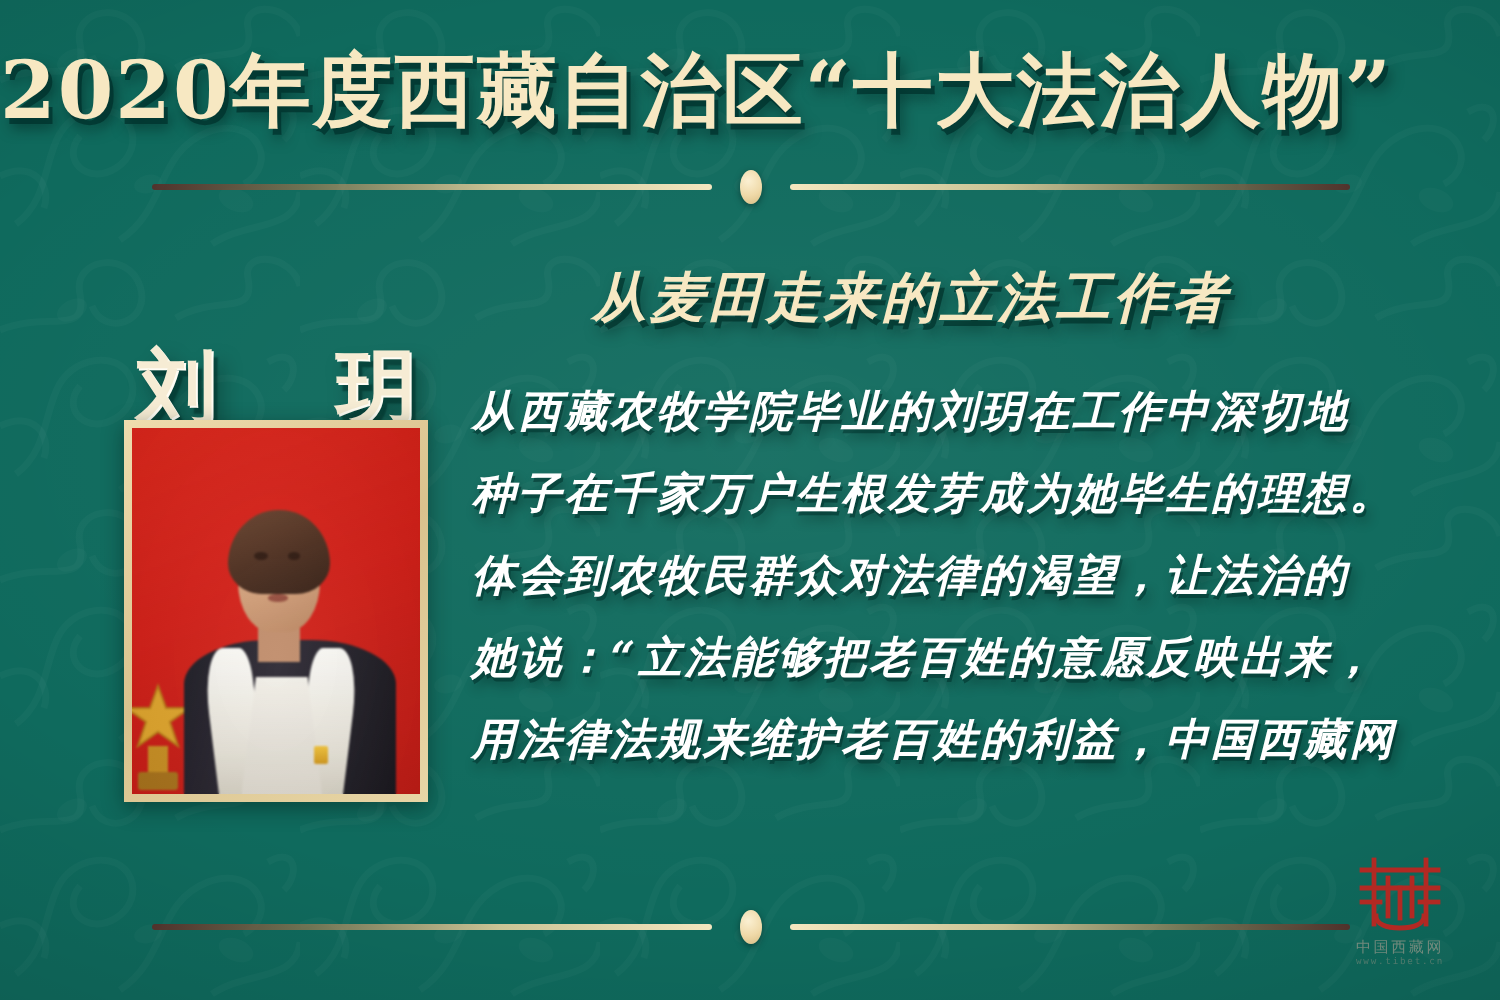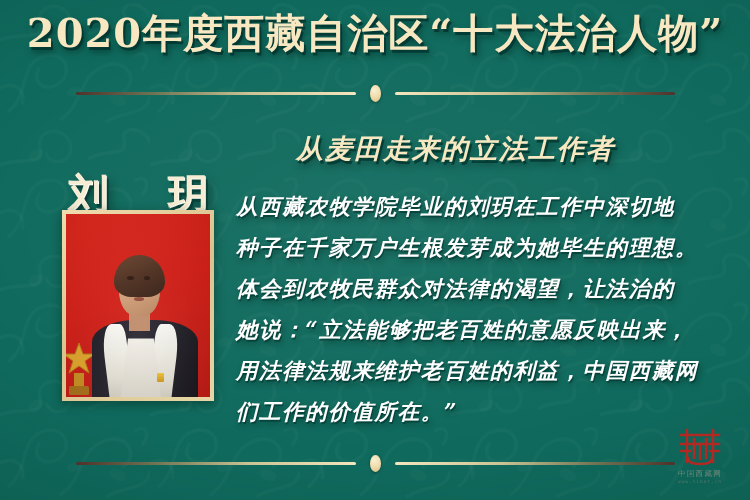--- a/index.html
+++ b/index.html
@@ -31,24 +31,24 @@
       radial-gradient(ellipse 120% 95% at 50% 45%,
         rgba(255,255,255,0.055) 0%,
         rgba(255,255,255,0.0) 48%,
         rgba(0,0,0,0.16) 88%,
         rgba(0,0,0,0.30) 100%);
   }
 
   
   .title-wrap {
     position: absolute;
-    top: 6px;
+    top: 18px;
     left: 0;
     right: 0;
-    text-align: center;
+    text-align: left;
   }
   .main-title {
     display: inline-block;
     font-family: "DejaVu Serif", serif;
     font-weight: bold;
     font-size: 40px;
     letter-spacing: 1px;
     color: #f7e8c2;
     text-shadow:
       2px 3px 0 rgba(0,50,44,0.75),
@@ -376,21 +376,20 @@
       <div class="p-soft"></div>
     </div>
   </div>
 
   <div class="body-copy">
     <div class="body-line">从西藏农牧学院毕业的刘玥在工作中深切地</div>
     <div class="body-line">种子在千家万户生根发芽成为她毕生的理想。</div>
     <div class="body-line">体会到农牧民群众对法律的渴望，让法治的</div>
     <div class="body-line">她说：“立法能够把老百姓的意愿反映出来，</div>
     <div class="body-line">用法律法规来维护老百姓的利益，中国西藏网</div>
-    <div class="body-line">们工作的价值所在。”</div>
   </div>
 
   <div class="divider" id="divider-bottom">
     <div class="bar left"></div>
     <div class="dot"></div>
     <div class="bar right"></div>
   </div>
 
   <div class="logo">
     <svg class="logo-mark" viewBox="0 0 46 38" aria-hidden="true">

